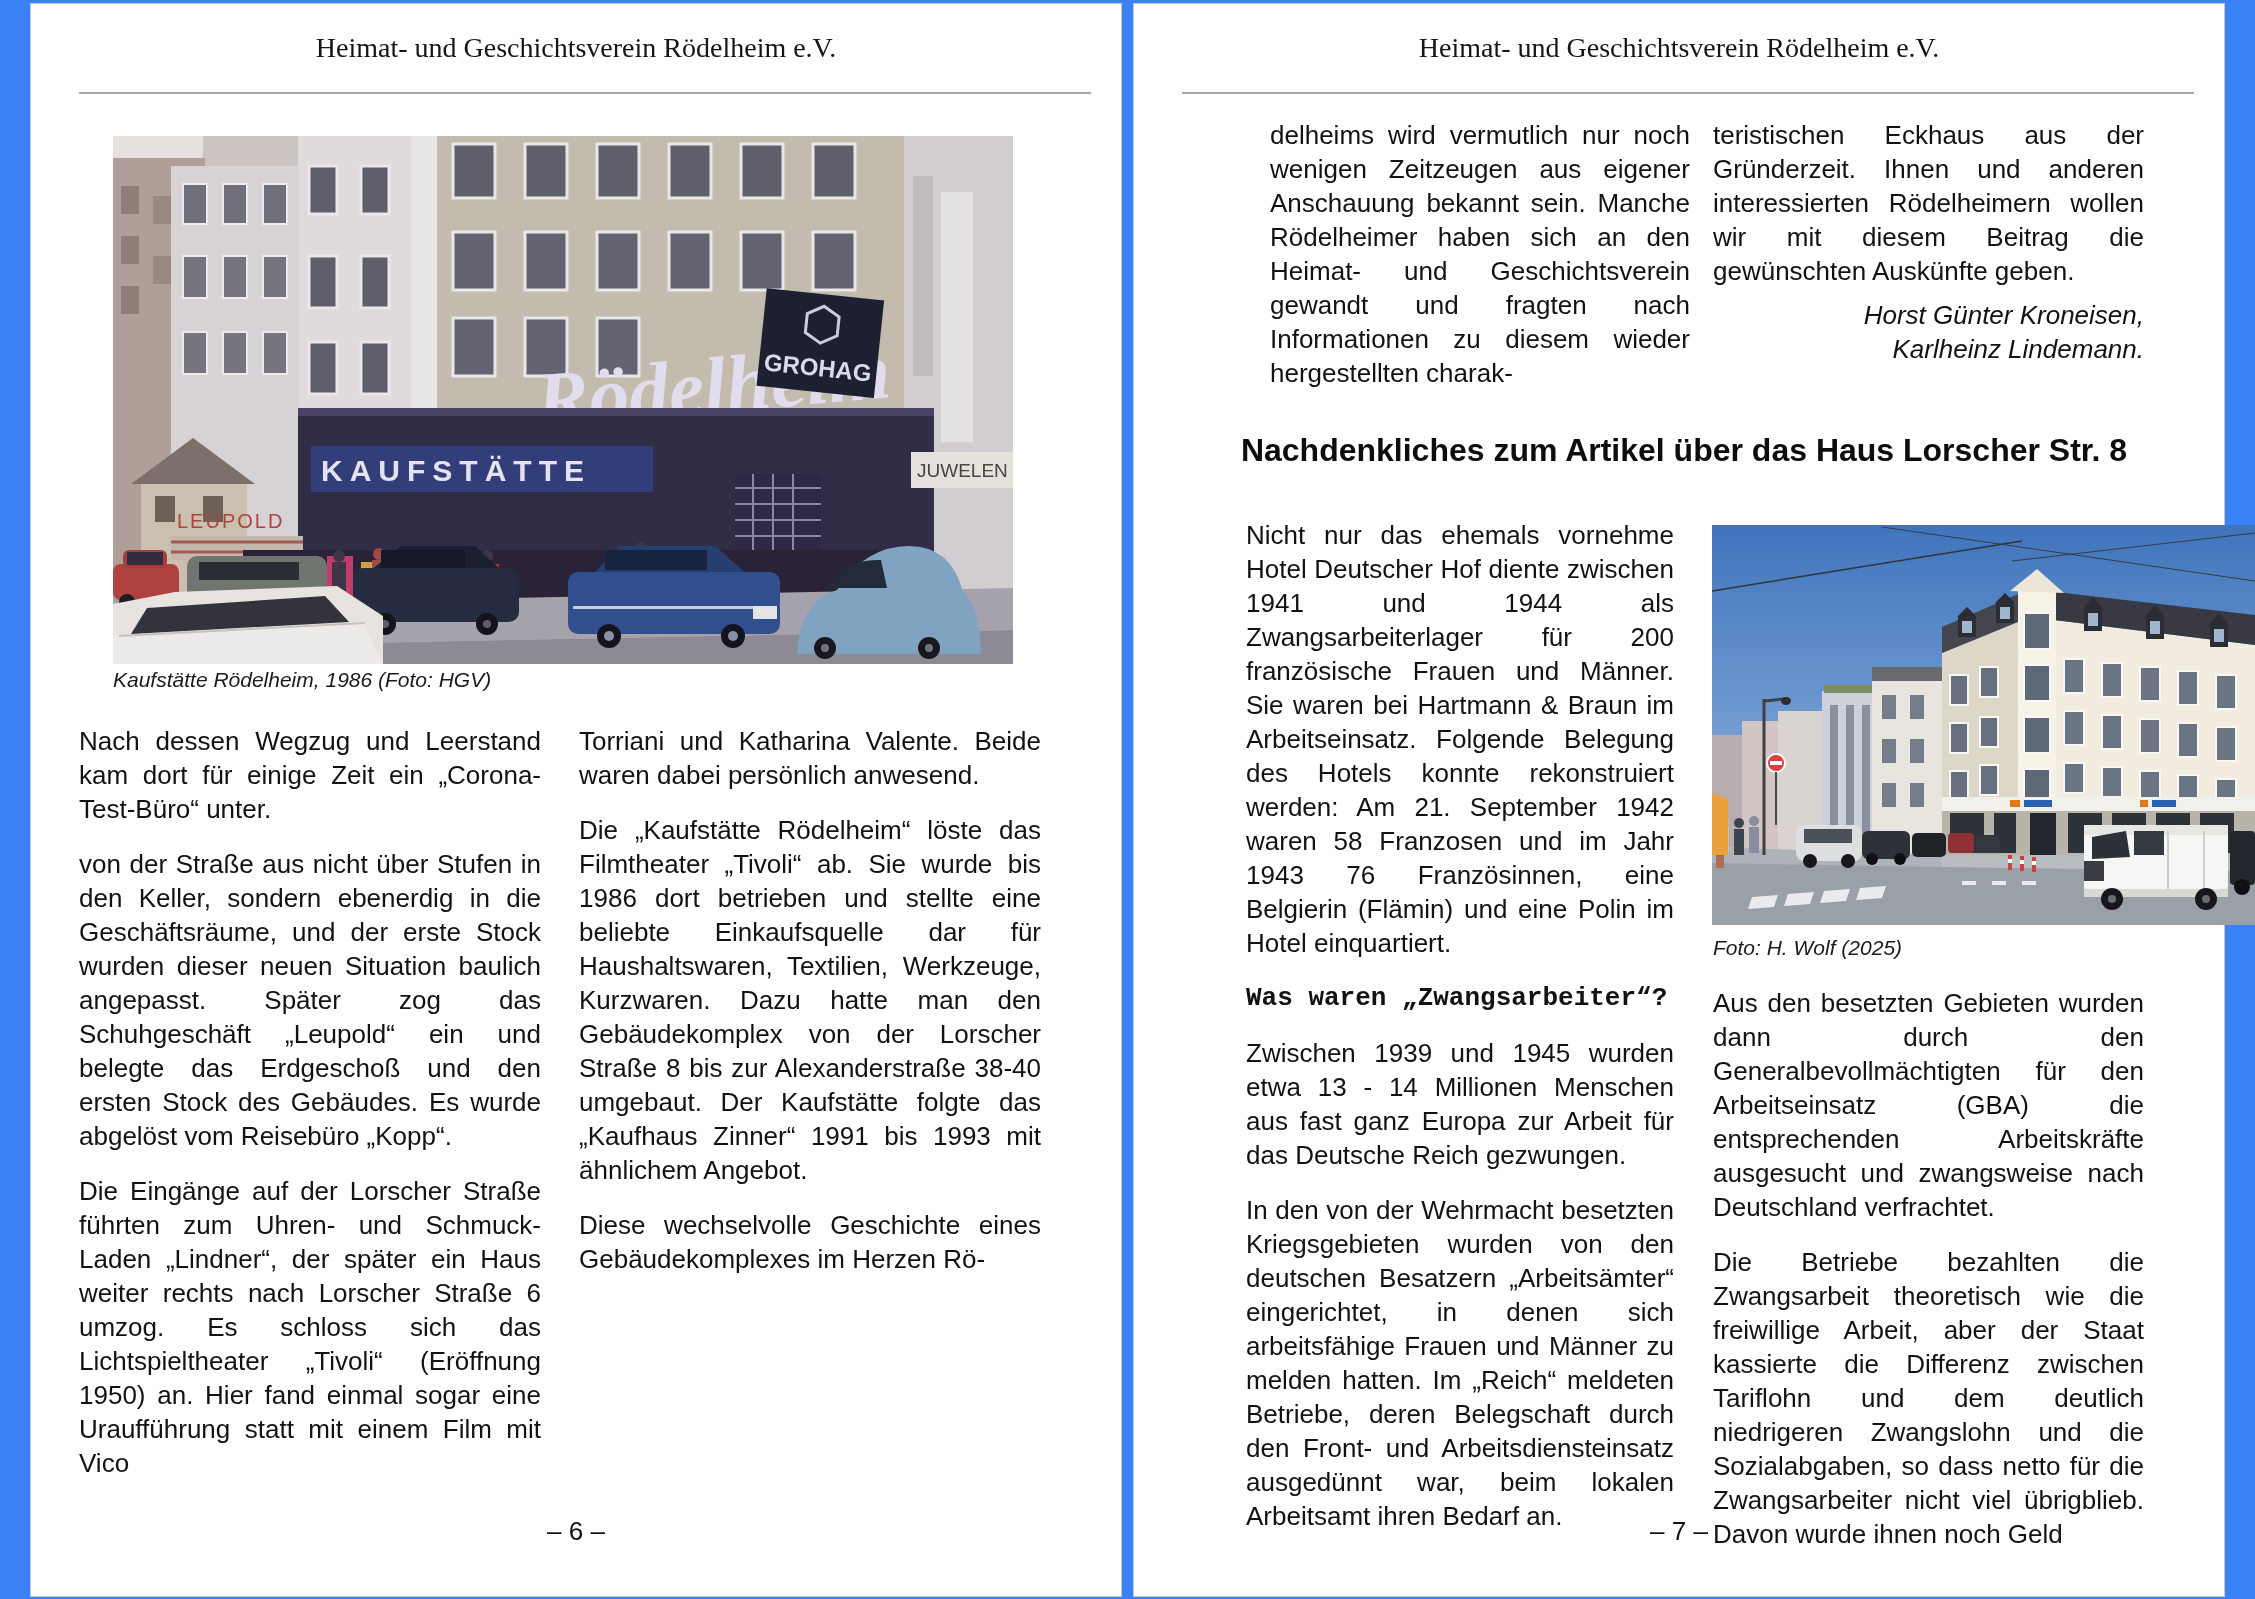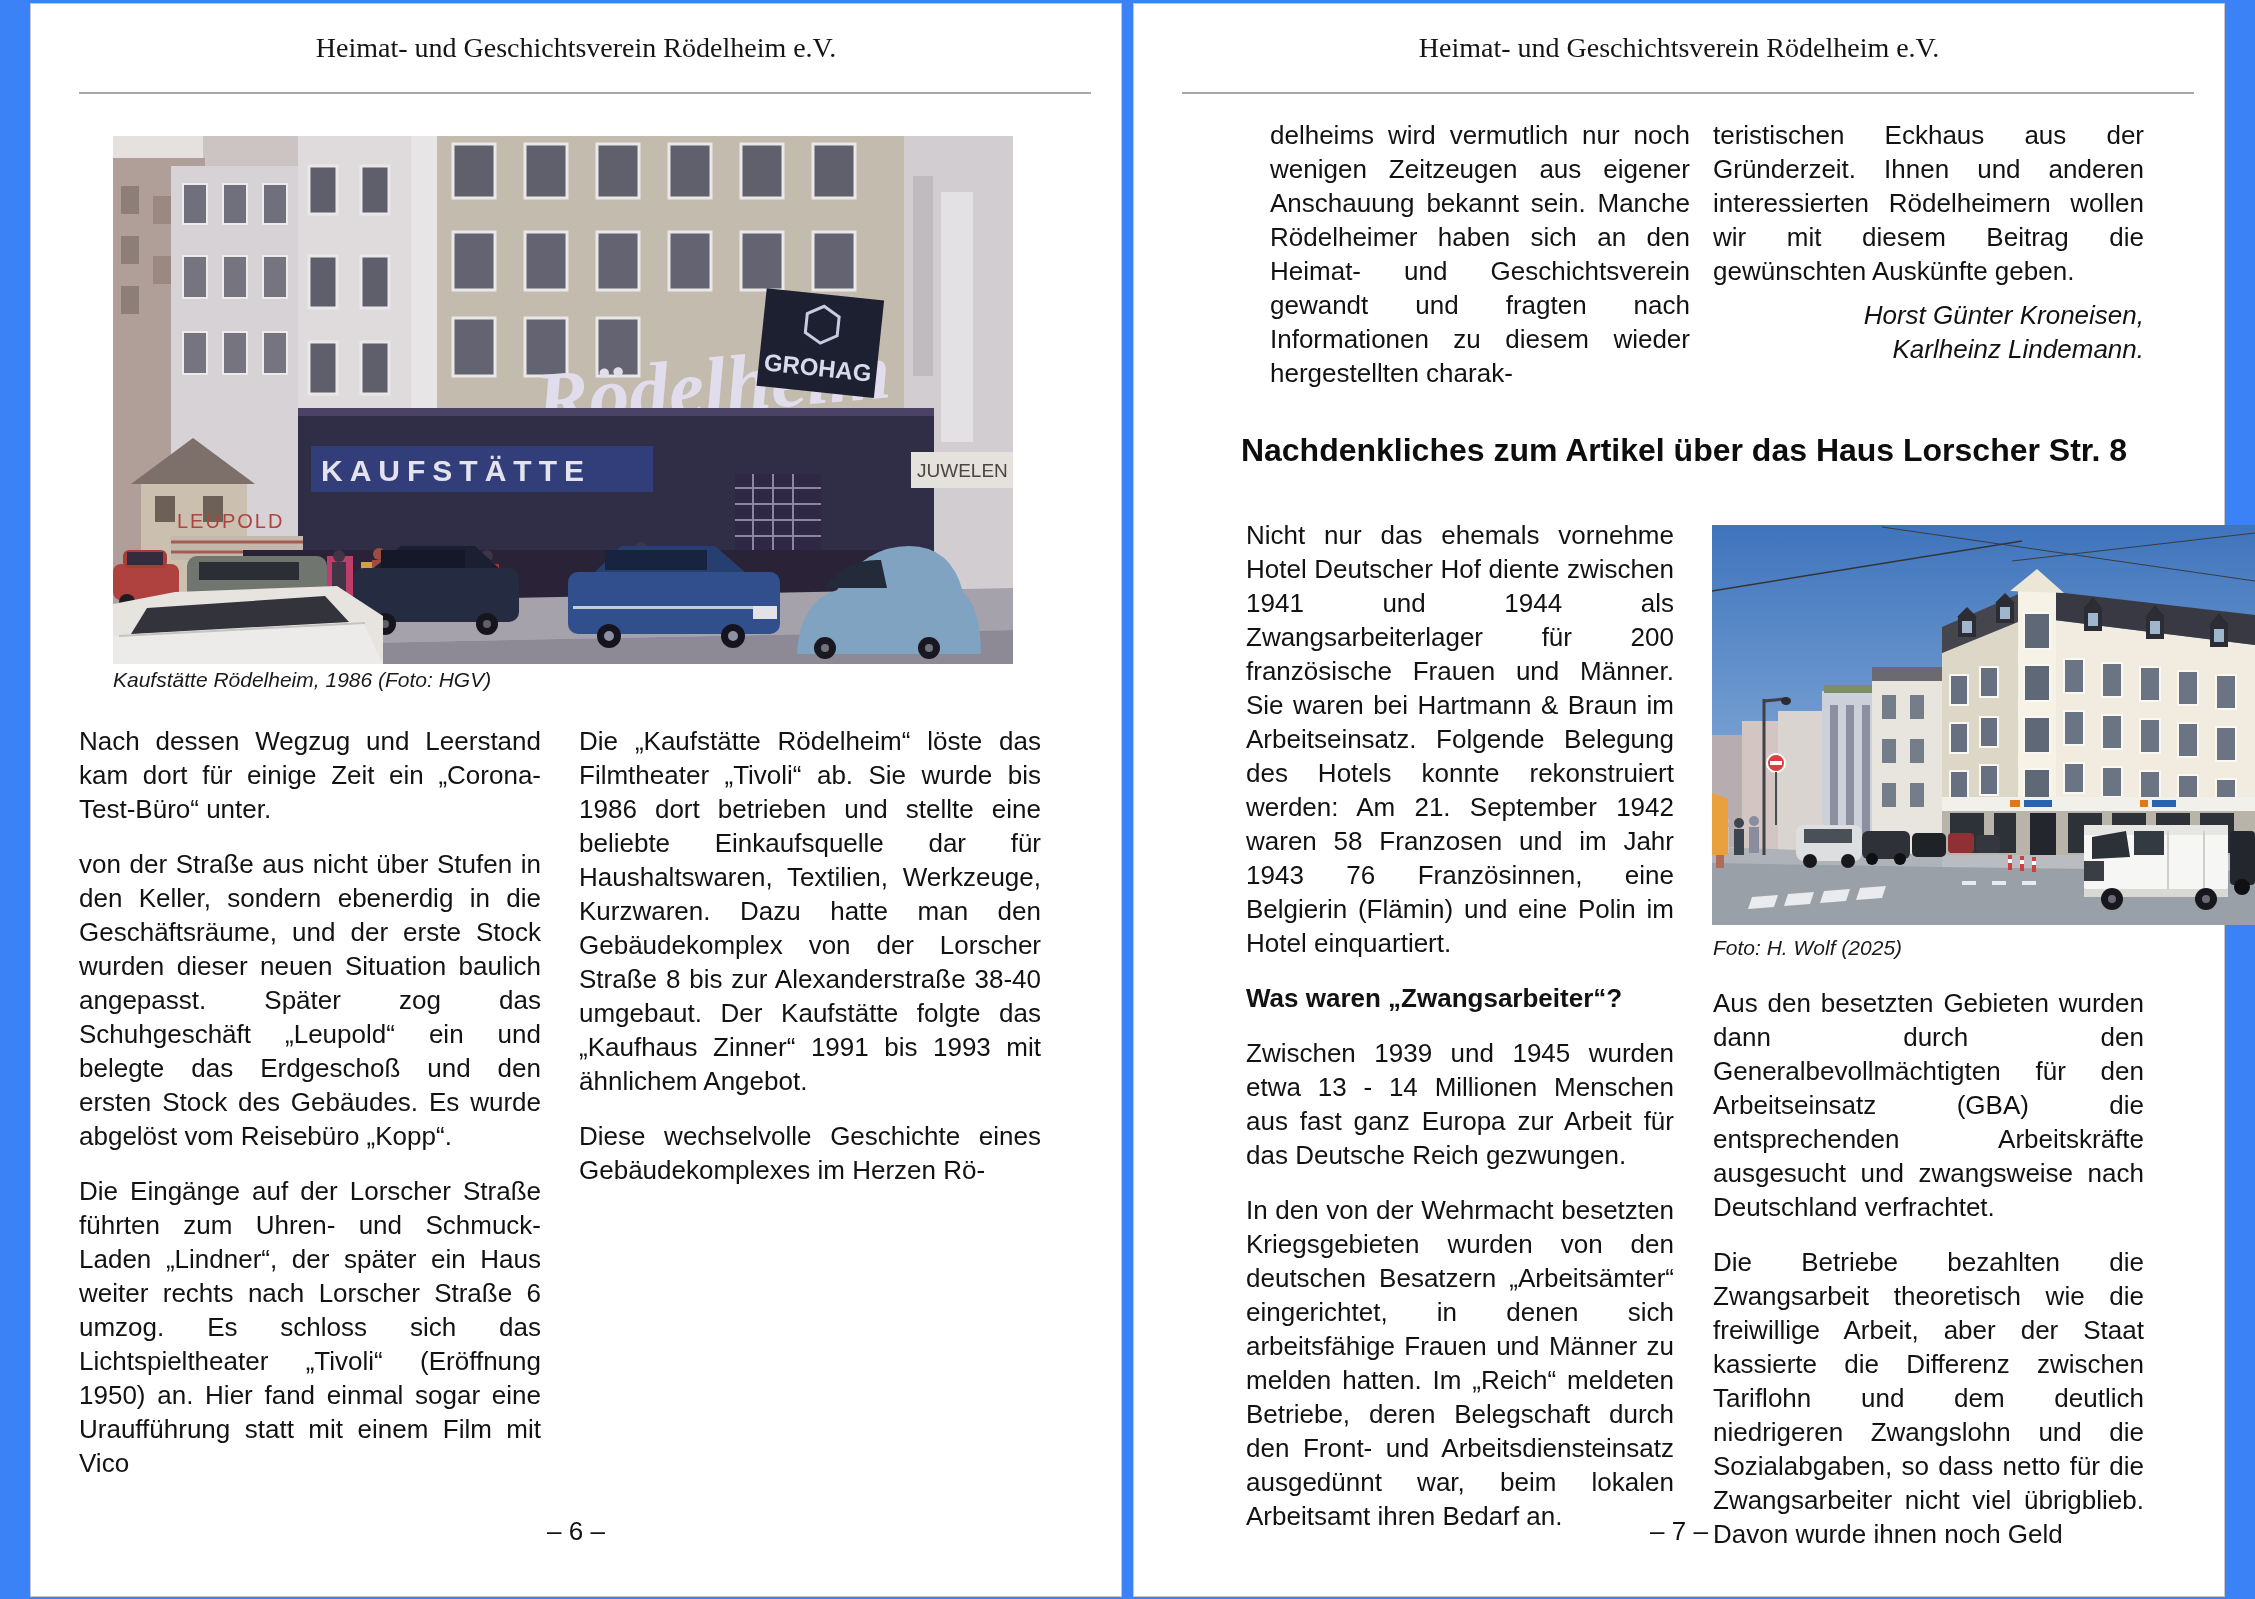--- a/index.html
+++ b/index.html
@@ -6,21 +6,21 @@
   #canvas{position:relative;width:2255px;height:1599px;background:#3b82f6;outline:1px solid #c9c9c9;overflow:hidden;
           font-family:"Liberation Sans","DejaVu Sans",sans-serif;color:#111;}
   .page{position:absolute;top:3px;width:1090px;height:1592px;background:#ffffff;border:1px solid #c6c6c6;}
   #page-left{left:30px;}
   #page-right{left:1133px;}
   .page-header{position:absolute;top:28px;left:0;width:100%;text-align:center;
                font-family:"Liberation Serif","DejaVu Serif",serif;font-size:28px;color:#151515;}
   .header-rule{position:absolute;top:88px;left:48px;width:1012px;height:0;border-top:2px solid #a8a8a8;}
   .col{position:absolute;text-align:justify;font-size:26px;line-height:34px;color:#121212;}
   .col p{margin:0 0 21px 0;}
-  .subhead{font-weight:bold;}
+  .subhead{font-weight:bold;font-family:Liberation Mono, monospace;}
   .caption{position:absolute;font-size:21px;font-style:italic;color:#1a1a1a;}
   .pagenum{position:absolute;top:1512px;left:0;width:100%;text-align:center;font-size:26px;color:#111;}
   .article-title{position:absolute;font-size:32px;font-weight:bold;text-align:center;color:#0d0d0d;}
   .signature{margin-top:10px;text-align:right;font-style:italic;}
   .signature div{line-height:34px;}
   .photo{position:absolute;overflow:hidden;}
   .photo svg{display:block;width:100%;height:100%;}
 </style>
 </head>
 <body>
@@ -182,20 +182,21 @@
       </svg>
     </div>
     <div class="caption" style="left:82px;top:664px;">Kaufstätte Rödelheim, 1986 (Foto: HGV)</div>
 
     <div class="col" style="left:48px;top:720px;width:462px;">
       <p>Nach dessen Wegzug und Leerstand kam dort für einige Zeit ein „Corona-Test-Büro“ unter.</p>
       <p>von der Straße aus nicht über Stufen in den Keller, sondern ebenerdig in die Geschäftsräume, und der erste Stock wurden dieser neuen Situation baulich angepasst. Später zog das Schuhgeschäft „Leupold“ ein und belegte das Erdgeschoß und den ersten Stock des Gebäudes. Es wurde abgelöst vom Reisebüro „Kopp“.</p>
       <p>Die Eingänge auf der Lorscher Straße führten zum Uhren- und Schmuck-Laden „Lindner“, der später ein Haus weiter rechts nach Lorscher Straße 6 umzog. Es schloss sich das Lichtspieltheater „Tivoli“ (Eröffnung 1950) an. Hier fand einmal sogar eine Uraufführung statt mit einem Film mit Vico</p>
     </div>
     <div class="col" style="left:548px;top:720px;width:462px;">
+      <p>Torriani und Katharina Valente. Beide waren dabei persönlich anwesend.</p>
       <p>Die „Kaufstätte Rödelheim“ löste das Filmtheater „Tivoli“ ab. Sie wurde bis 1986 dort betrieben und stellte eine beliebte Einkaufsquelle dar für Haushaltswaren, Textilien, Werkzeuge, Kurzwaren. Dazu hatte man den Gebäudekomplex von der Lorscher Straße 8 bis zur Alexanderstraße 38-40 umgebaut. Der Kaufstätte folgte das „Kaufhaus Zinner“ 1991 bis 1993 mit ähnlichem Angebot.</p>
       <p>Diese wechselvolle Geschichte eines Gebäudekomplexes im Herzen Rö-</p>
     </div>
 
     <div class="pagenum">– 6 –</div>
   </div>
 
   <div class="page" id="page-right">
     <div class="page-header">Heimat- und Geschichtsverein Rödelheim e.V.</div>
     <div class="header-rule"></div>

